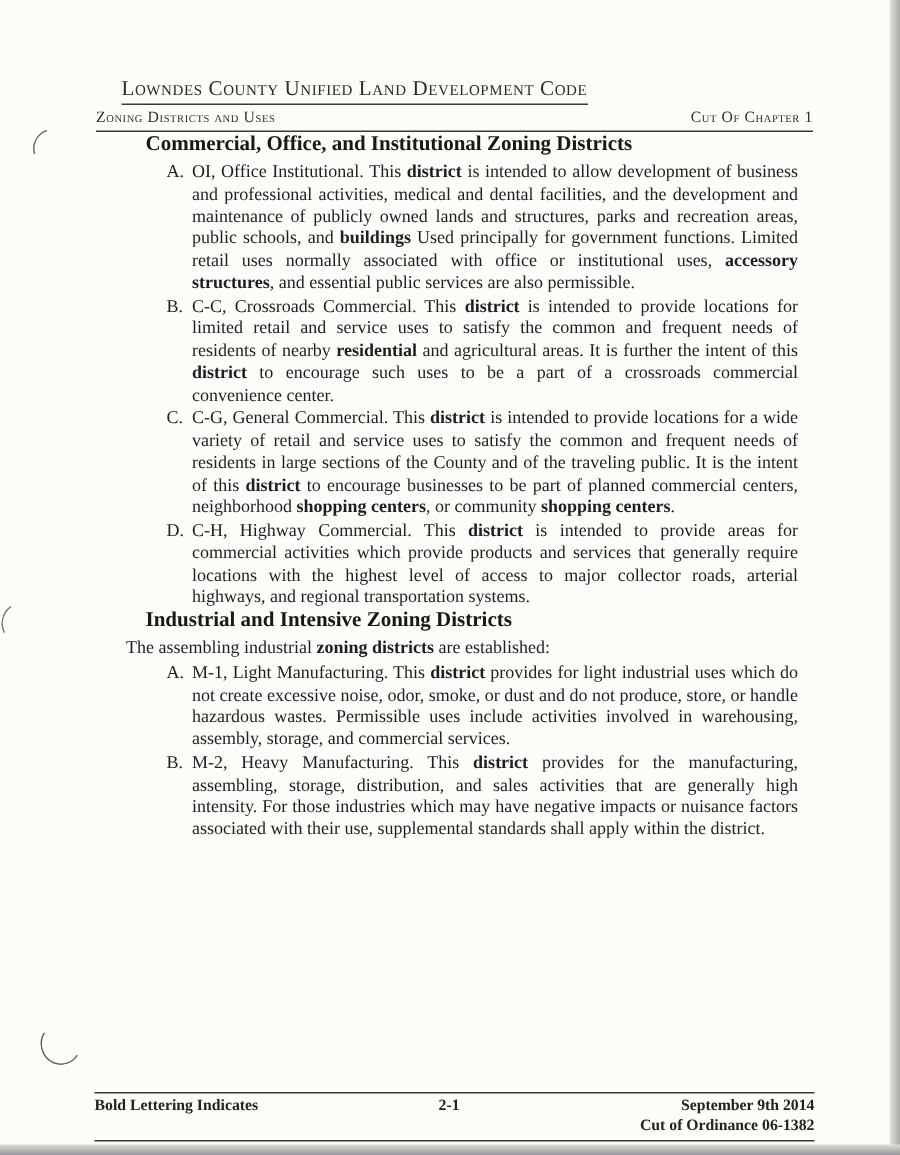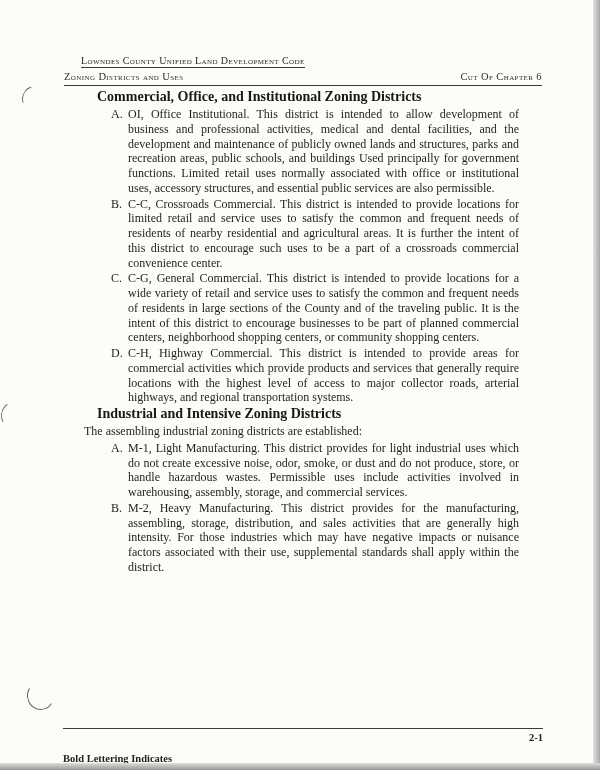--- a/index.html
+++ b/index.html
@@ -20,63 +20,63 @@
   
   .arc { position:absolute; border:1.7px solid transparent; border-radius:50%; }
   .arc1 { left:22px; top:86px;  width:24px; height:24px; border-left-color:#6a6a68; transform:rotate(28deg); }
   .arc2 { left:1px;  top:402px; width:22px; height:24px; border-left-color:#7a7a78; transform:rotate(14deg); }
   .arc3 { left:27px; top:682px; width:25px; height:26px; border-left-color:#5f5f5d; border-bottom-color:#6a6a68; transform:rotate(-12deg); }
 
   
   .header { position:absolute; left:64px; right:58px; top:50px; }
   .header-title {
     display:inline-block; margin-left:17px;
-    font-variant:small-caps; font-size:10px; letter-spacing:.4px;
+    font-variant:small-caps; font-size:14px; letter-spacing:.4px;
     border-bottom:1px solid #3a3a38; padding-bottom:1px; color:#2a2a28;
   }
   .header-row {
     display:flex; justify-content:space-between; margin-top:2px;
     font-variant:small-caps; font-size:10.5px; letter-spacing:.4px; color:#2e2e2c;
     border-bottom:1.4px solid #3a3a38; padding:1px 0 3px;gap:24px;
   }
 
   
-  .docbody { position:absolute; top:88px; left:84px; right:81px; font-size:12px; }
+  .docbody { position:absolute; top:88px; left:84px; right:68px; font-size:12px; }
   .sec-heading { font-size:14px; font-weight:bold; margin:1px 0 2px 13px; color:#181816; }
   .intro { text-align:justify; line-height:1.23; margin-bottom:2px; }
   .item { display:flex; margin-left:27px; margin-bottom:1px; }
   .letter { width:17px; flex:0 0 17px; }
   .item-text { flex:1; text-align:justify; line-height:1.23; }
-  .bold { font-weight:normal; }
+  .bold { font-weight:bold; }
 
   
   .footer {
     position:absolute; left:63px; right:57px; top:728px;
     border-top:1.4px solid #3a3a38; border-bottom:1.4px solid #3a3a38;
     display:flex; justify-content:space-between; align-items:flex-start;
     font-size:10.5px; font-weight:bold; padding:2px 0 3px; color:#222220;
   }
-  .footer-left  { line-height:1.25;margin-top:21px; }
+  .footer-left  { line-height:1.25; }
   .footer-center{ line-height:1.25; }
   .footer-right { text-align:right; line-height:1.25; }
 </style>
 </head>
 <body>
 
 <div class="page">
 
   <div class="arc arc1"></div>
   <div class="arc arc2"></div>
   <div class="arc arc3"></div>
 
   <div class="header">
     <div class="header-title">Lowndes County Unified Land Development Code</div>
     <div class="header-row">
       <span>Zoning Districts and Uses</span>
-      <span>Cut Of Chapter 6</span>
+      <span>Cut Of Chapter 1</span>
     </div>
   </div>
 
   <div class="docbody" id="sections">
       <div class="sec-heading">Commercial, Office, and Institutional Zoning Districts</div>
       <div class="item">
         <span class="letter">A.</span>
         <div class="item-text"><span>OI, Office Institutional. This </span><span class="bold">district</span><span> is intended to allow development of business and professional activities, medical and dental facilities, and the development and maintenance of publicly owned lands and structures, parks and recreation areas, public schools, and </span><span class="bold">buildings</span><span> Used principally for government functions. Limited retail uses normally associated with office or institutional uses, </span><span class="bold">accessory structures</span><span>, and essential public services are also permissible.</span></div>
       </div>
       <div class="item">
@@ -101,17 +101,21 @@
         <span class="letter">B.</span>
         <div class="item-text"><span>M-2, Heavy Manufacturing. This </span><span class="bold">district</span><span> provides for the manufacturing, assembling, storage, distribution, and sales activities that are generally high intensity. For those industries which may have negative impacts or nuisance factors associated with their use, supplemental standards shall apply within the district.</span></div>
       </div>
     </div>
 
   <div class="footer">
     <div class="footer-left">
       <div>Bold Lettering Indicates</div>
     </div>
     <div class="footer-center">2-1</div>
+    <div class="footer-right">
+      <div>September 9th 2014</div>
+      <div>Cut of Ordinance 06-1382</div>
+    </div>
   </div>
 
   <div class="edge-right"></div>
   <div class="edge-bottom"></div>
 </div>
 
 </body></html>

